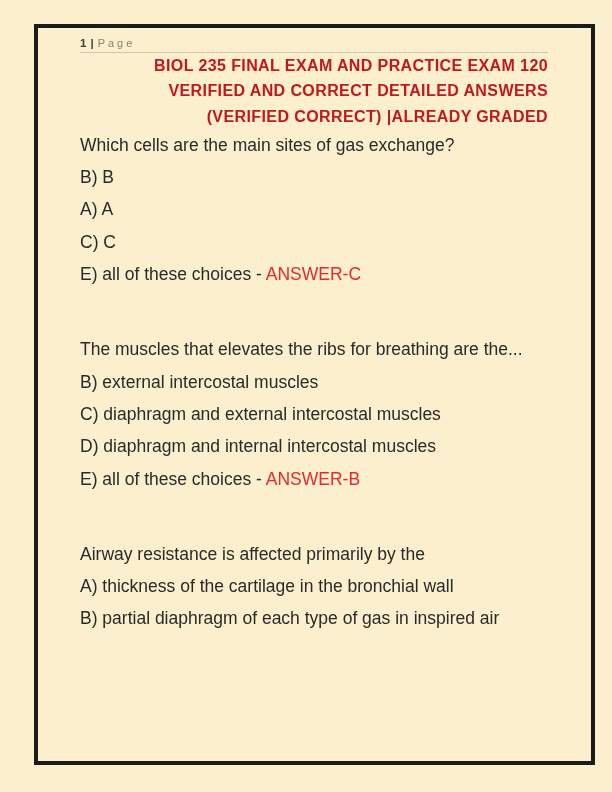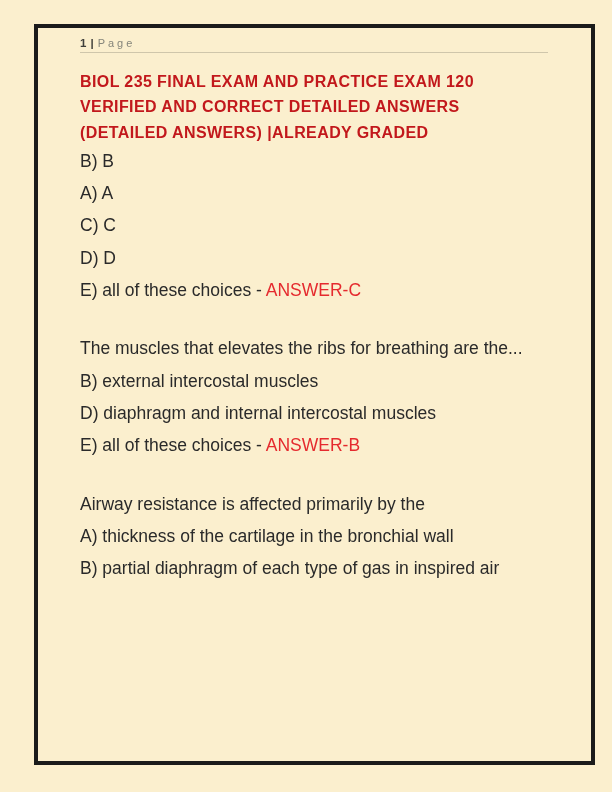--- a/index.html
+++ b/index.html
@@ -27,60 +27,61 @@
   }
   .content{position:absolute;left:72px;top:37px;width:468px;}
   .header{
     font-size:11.5px;line-height:12px;
     padding-bottom:3px;border-bottom:1px solid var(--header-rule);
   }
   .pnum{font-weight:bold;color:var(--header-number);}
   .pdiv{font-weight:bold;color:var(--header-number);margin:0 4px;}
   .plabel{color:var(--header-label);letter-spacing:3px;font-size:11px;}
   .title{
-    margin-top:16px;text-align:left;
+    margin-top:0;text-align:right;
     color:var(--title-red);font-weight:bold;
     font-size:16px;line-height:25.3px;letter-spacing:0.4px;
   }
   .qa{color:var(--body-text);font-size:17.5px;}
   .line{line-height:32.3px;white-space:pre-wrap;}
-  .question + .question{margin-top:26px;}
+  .question + .question{margin-top:43px;}
   .ans{color:var(--answer-red);}
 </style>
 </head>
 <body>
 
 <div class="sheet">
   <div class="frame"></div>
 
   <div class="content">
 
     <div class="header">
       <span class="pnum">1</span><span class="pdiv">|</span><span class="plabel">Page</span>
     </div>
 
     <div class="title">
       <div class="title-line">BIOL 235 FINAL EXAM AND PRACTICE EXAM 120</div>
       <div class="title-line">VERIFIED AND CORRECT DETAILED ANSWERS</div>
-      <div class="title-line">(DETAILED ANSWERS) |ALREADY GRADED</div>
+      <div class="title-line">(VERIFIED CORRECT) |ALREADY GRADED</div>
     </div>
 
     <div class="qa">
 
       <div class="question">
+        <div class="line">Which cells are the main sites of gas exchange?</div>
         <div class="line">B) B</div>
         <div class="line">A) A</div>
         <div class="line">C) C</div>
-        <div class="line">D) D</div>
         <div class="line"><span>E) all of these choices - </span><span class="ans">ANSWER-C</span></div>
       </div>
 
       <div class="question">
         <div class="line">The muscles that elevates the ribs for breathing are the...</div>
         <div class="line">B) external intercostal muscles</div>
+        <div class="line">C) diaphragm and external intercostal muscles</div>
         <div class="line">D) diaphragm and internal intercostal muscles</div>
         <div class="line"><span>E) all of these choices - </span><span class="ans">ANSWER-B</span></div>
       </div>
 
       <div class="question">
         <div class="line">Airway resistance is affected primarily by the</div>
         <div class="line">A) thickness of the cartilage in the bronchial wall</div>
         <div class="line">B) partial diaphragm of each type of gas in inspired air</div>
       </div>
 

